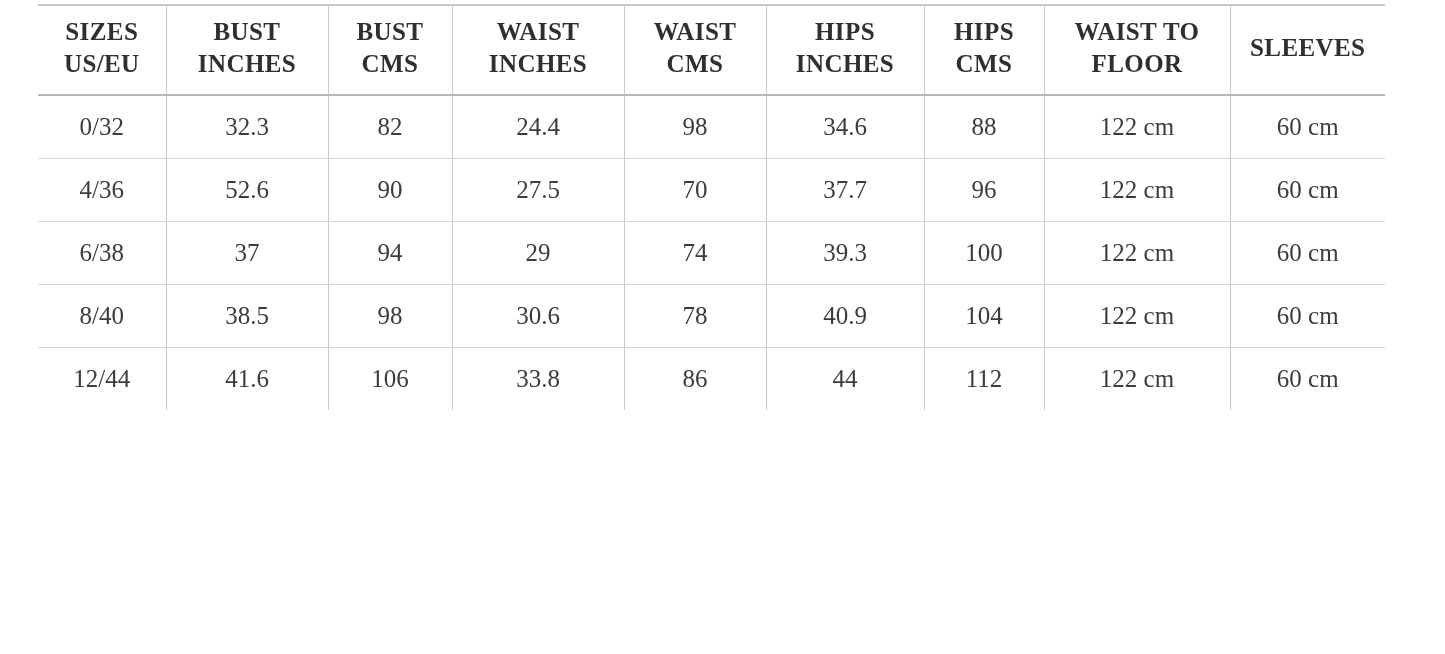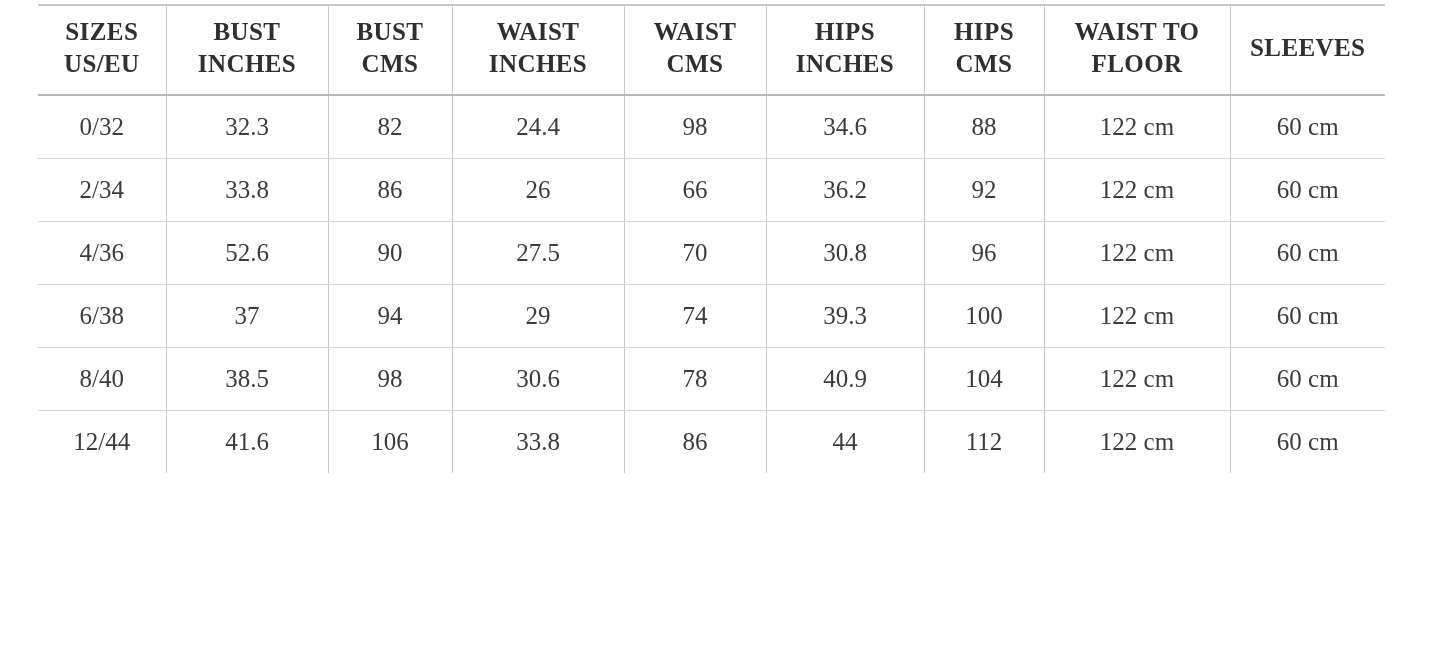--- a/index.html
+++ b/index.html
@@ -134,37 +134,26 @@
         <td>32.3</td>
         <td>82</td>
         <td>24.4</td>
         <td>98</td>
         <td>34.6</td>
         <td>88</td>
         <td>122 cm</td>
         <td>60 cm</td>
       </tr>
       <tr>
-        <td>2/34</td>
-        <td>33.8</td>
-        <td>86</td>
-        <td>26</td>
-        <td>66</td>
-        <td>36.2</td>
-        <td>92</td>
-        <td>122 cm</td>
-        <td>60 cm</td>
-      </tr>
-      <tr>
         <td>4/36</td>
         <td>52.6</td>
         <td>90</td>
         <td>27.5</td>
         <td>70</td>
-        <td>30.8</td>
+        <td>37.7</td>
         <td>96</td>
         <td>122 cm</td>
         <td>60 cm</td>
       </tr>
       <tr>
         <td>6/38</td>
         <td>37</td>
         <td>94</td>
         <td>29</td>
         <td>74</td>

